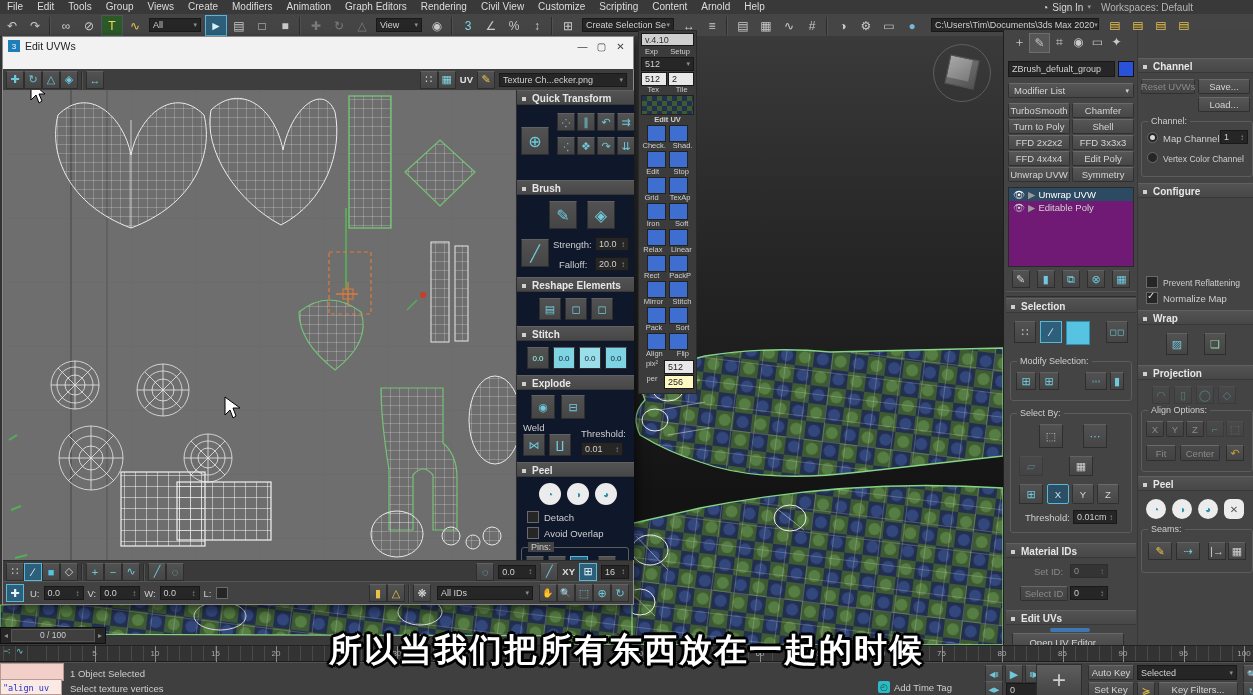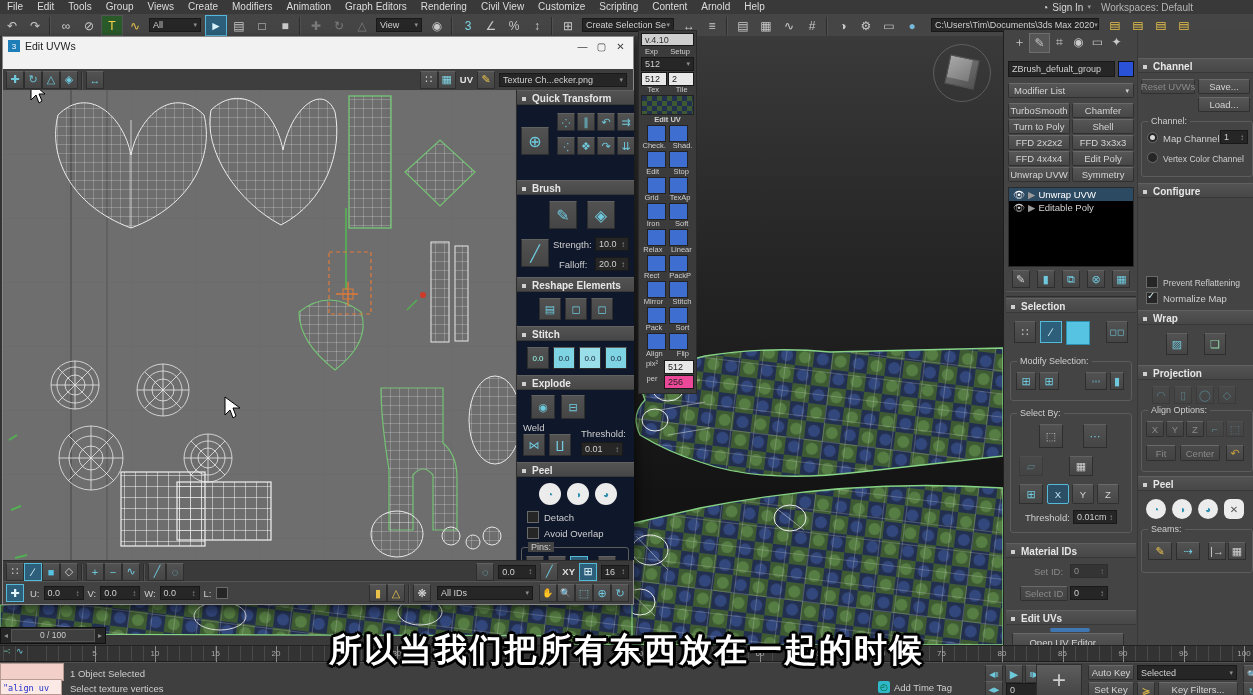--- a/index.html
+++ b/index.html
@@ -592,21 +592,21 @@
             <span>Flip</span>
           </div>
       </div>
       </div>
     <div style="display:flex;gap:1px;margin:2px 2px 0;">
       <span class="slbl" style="flex:1;">pix²</span>
       <span class="fld" style="flex:1;background:#e8e8e8;color:#222;">512</span>
     </div>
     <div style="display:flex;gap:1px;margin:1px 2px 0;">
       <span class="slbl" style="flex:1;">per</span>
-      <span class="fld" style="flex:1;background:#ec4899;color:#222;">256</span>
+      <span class="fld" style="flex:1;background:#fef9c3;color:#222;">256</span>
     </div>
   </div>
 
   <div id="cpanel" class="abs" style="z-index:6;">
     <div id="cp-left" class="abs">
       <div style="display:flex;margin:3px 0 0 4px;">
         <span class="tab">＋</span>
         <span class="tab on">✎</span>
         <span class="tab">⌗</span>
         <span class="tab">◉</span>
@@ -626,21 +626,21 @@
           <span class="mxbtn">Chamfer</span>
           <span class="mxbtn">Turn to Poly</span>
           <span class="mxbtn">Shell</span>
           <span class="mxbtn">FFD 2x2x2</span>
           <span class="mxbtn">FFD 3x3x3</span>
           <span class="mxbtn">FFD 4x4x4</span>
           <span class="mxbtn">Edit Poly</span>
           <span class="mxbtn">Unwrap UVW</span>
           <span class="mxbtn">Symmetry</span>
         </div>
-      <div style="margin:5px 2px 0;height:78px;background:#000000;border:1px solid #2a2a2a;">
+      <div style="margin:5px 2px 0;height:78px;background:#701a75;border:1px solid #2a2a2a;">
         <div>
             <div class="stackrow selected">
             <span style="margin-right:3px;">👁</span><span style="margin-right:3px;color:#9a9a9a;">▶</span><span>Unwrap UVW</span>
           </div>
             <div class="stackrow">
             <span style="margin-right:3px;">👁</span><span style="margin-right:3px;color:#9a9a9a;">▶</span><span>Editable Poly</span>
           </div>
           </div>
       </div>
       <div style="display:flex;justify-content:space-around;margin:3px 2px;">

